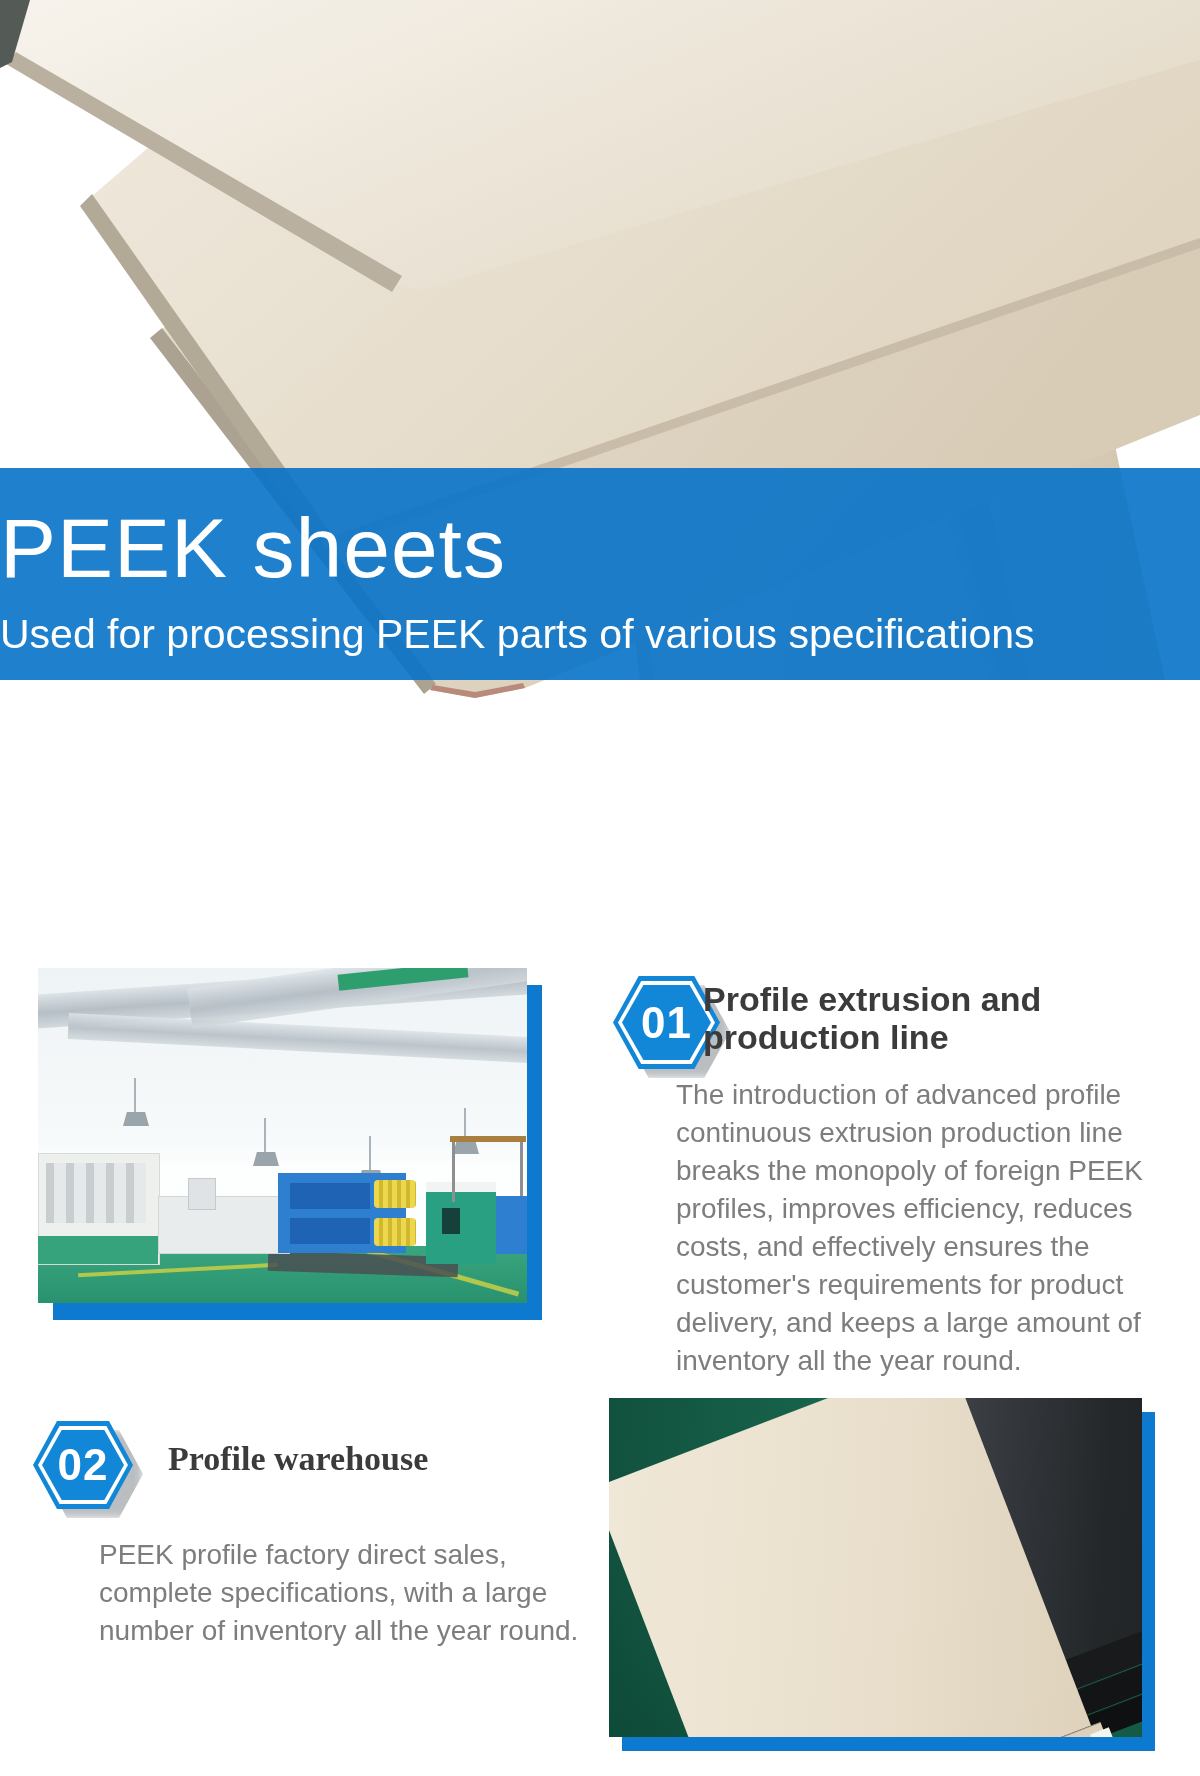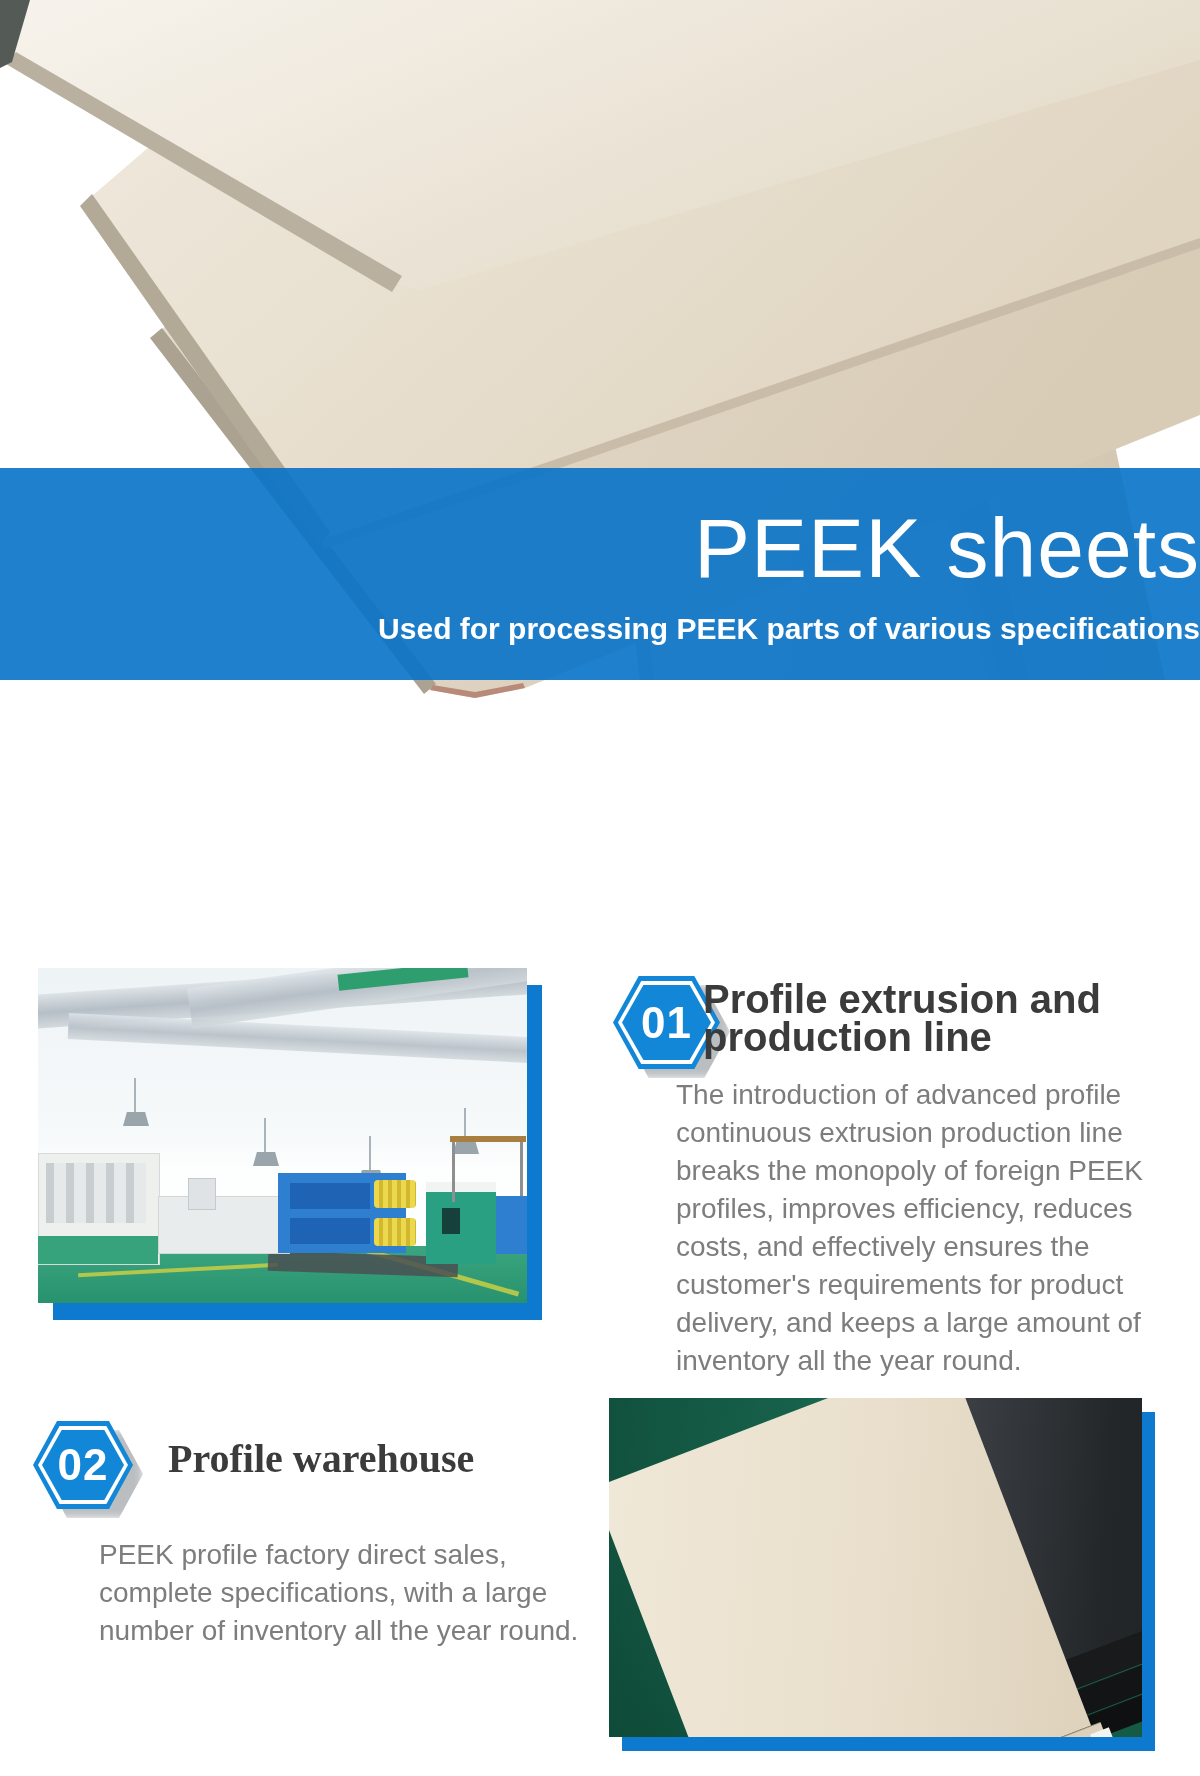--- a/index.html
+++ b/index.html
@@ -4,39 +4,39 @@
 <style>
   html,body{margin:0;padding:0;background:#ffffff;}
   .page{position:relative;width:1200px;height:1776px;background:#ffffff;overflow:hidden;
         font-family:"Liberation Sans",sans-serif;}
   .abs{position:absolute;}
 
   
   .hero-svg{position:absolute;left:0;top:0;}
   .banner{position:absolute;left:0;top:468px;width:1200px;height:212px;
           background:rgba(7,114,200,0.90);display:flex;flex-direction:column;
-          align-items:flex-end;padding-top:38px;box-sizing:border-box;}
+          align-items:flex-start;padding-top:38px;box-sizing:border-box;}
   .banner-title{color:#ffffff;font-size:84px;line-height:1;font-weight:400;letter-spacing:1px;}
-  .banner-subtitle{color:#ffffff;font-size:30px;line-height:1;margin-top:24px;font-weight:700;}
+  .banner-subtitle{color:#ffffff;font-size:41px;line-height:1;margin-top:24px;font-weight:400;}
 
   
   .intro-heading{left:40px;top:782px;width:1110px;color:#1173cb;font-size:45px;
                  line-height:51px;font-weight:400;letter-spacing:0.5px;}
 
   
   .hexclip{clip-path:polygon(24% 0,76% 0,100% 50%,76% 100%,24% 100%,0 50%);}
   .hex{position:absolute;}
   .hex-shadow{position:absolute;inset:0;transform:translate(10px,9px);background:#8d9398;
               filter:blur(4px);opacity:.6;}
   .hex-outer{position:absolute;inset:0;background:#1287d8;}
   .hex-ring{position:absolute;inset:5px;background:#ffffff;}
   .hex-core{position:absolute;inset:9px;background:#1287d8;display:flex;align-items:center;
             justify-content:center;color:#ffffff;font-weight:bold;font-size:44px;letter-spacing:1px;}
 
-  .sec-title{color:#3b3b3b;font-size:40px;font-weight:bold;line-height:38px;}
+  .sec-title{color:#3b3b3b;font-size:34px;font-weight:bold;line-height:38px;}
   .sec-body{color:#7d7d7d;font-size:28px;line-height:38px;}
 
   
   .photo-shadow{background:#0d79cf;}
   .photo{overflow:hidden;}
 
   
   .pf{position:absolute;}
   .photo-factory{background:linear-gradient(180deg,#eef3f5 0%,#f7fafb 52%,#fdfefe 60%);}
   .duct{background:linear-gradient(180deg,#dde3e7 0%,#b6bfc6 55%,#d3dade 100%);}

